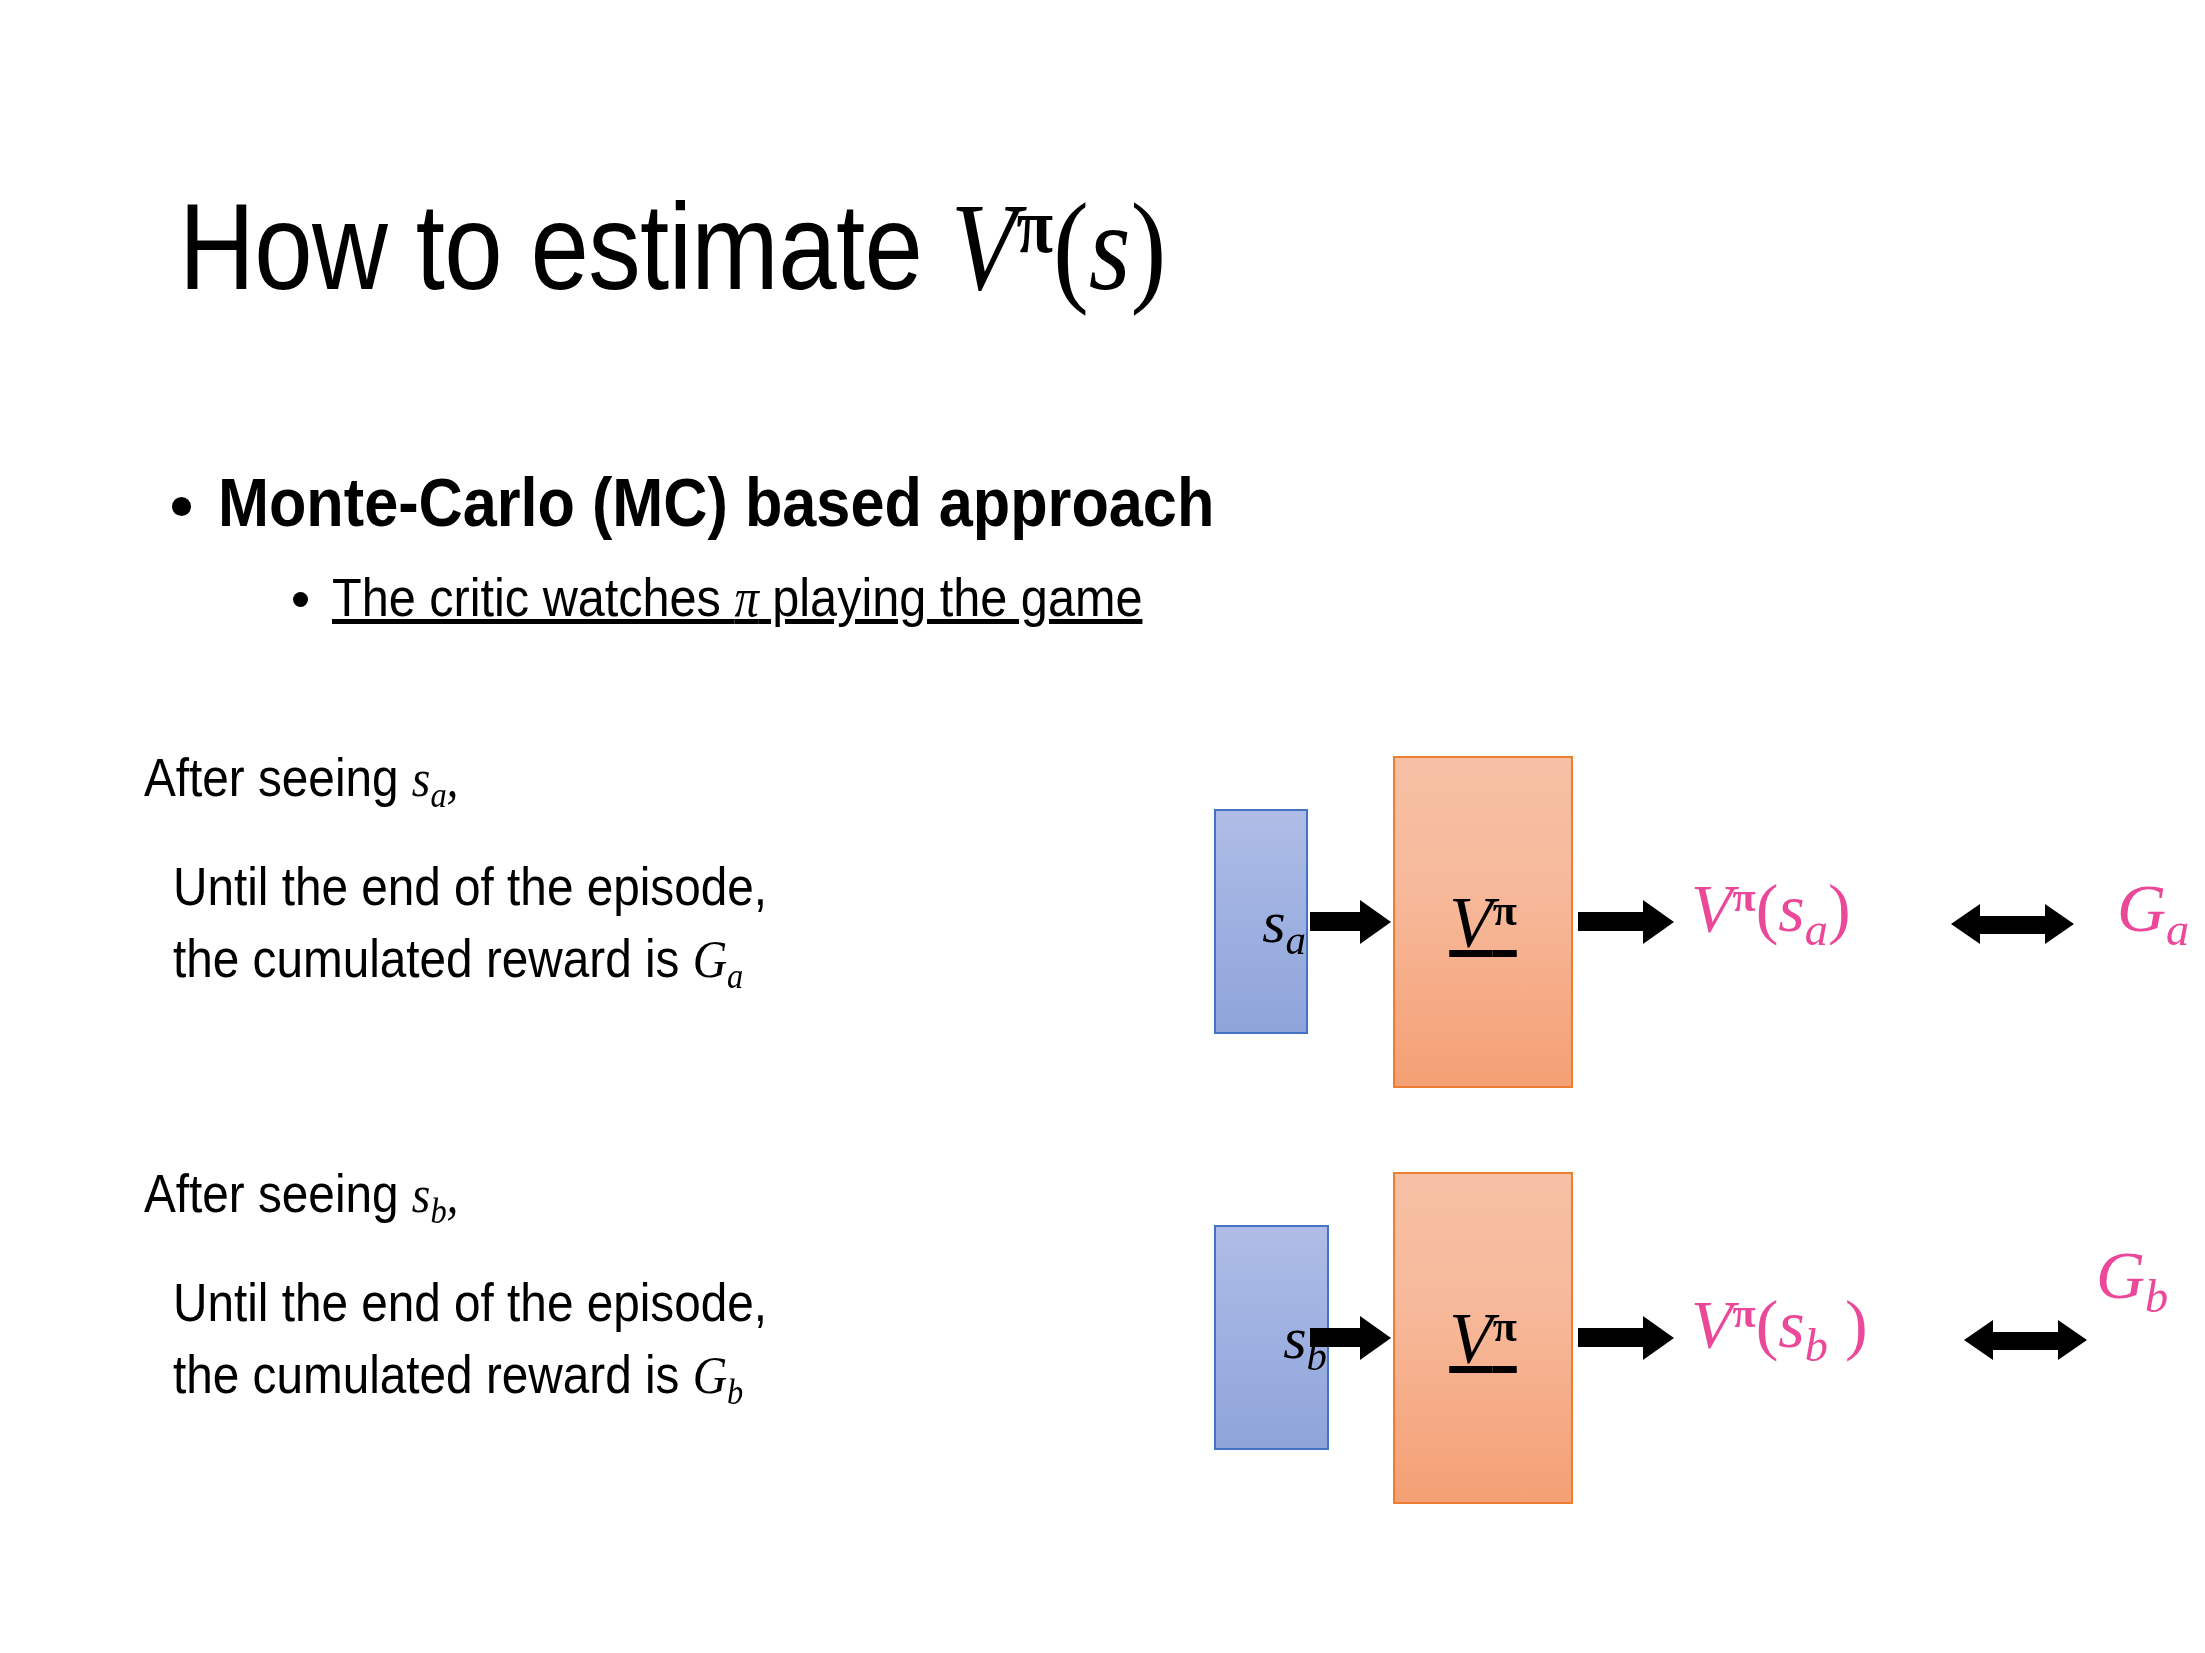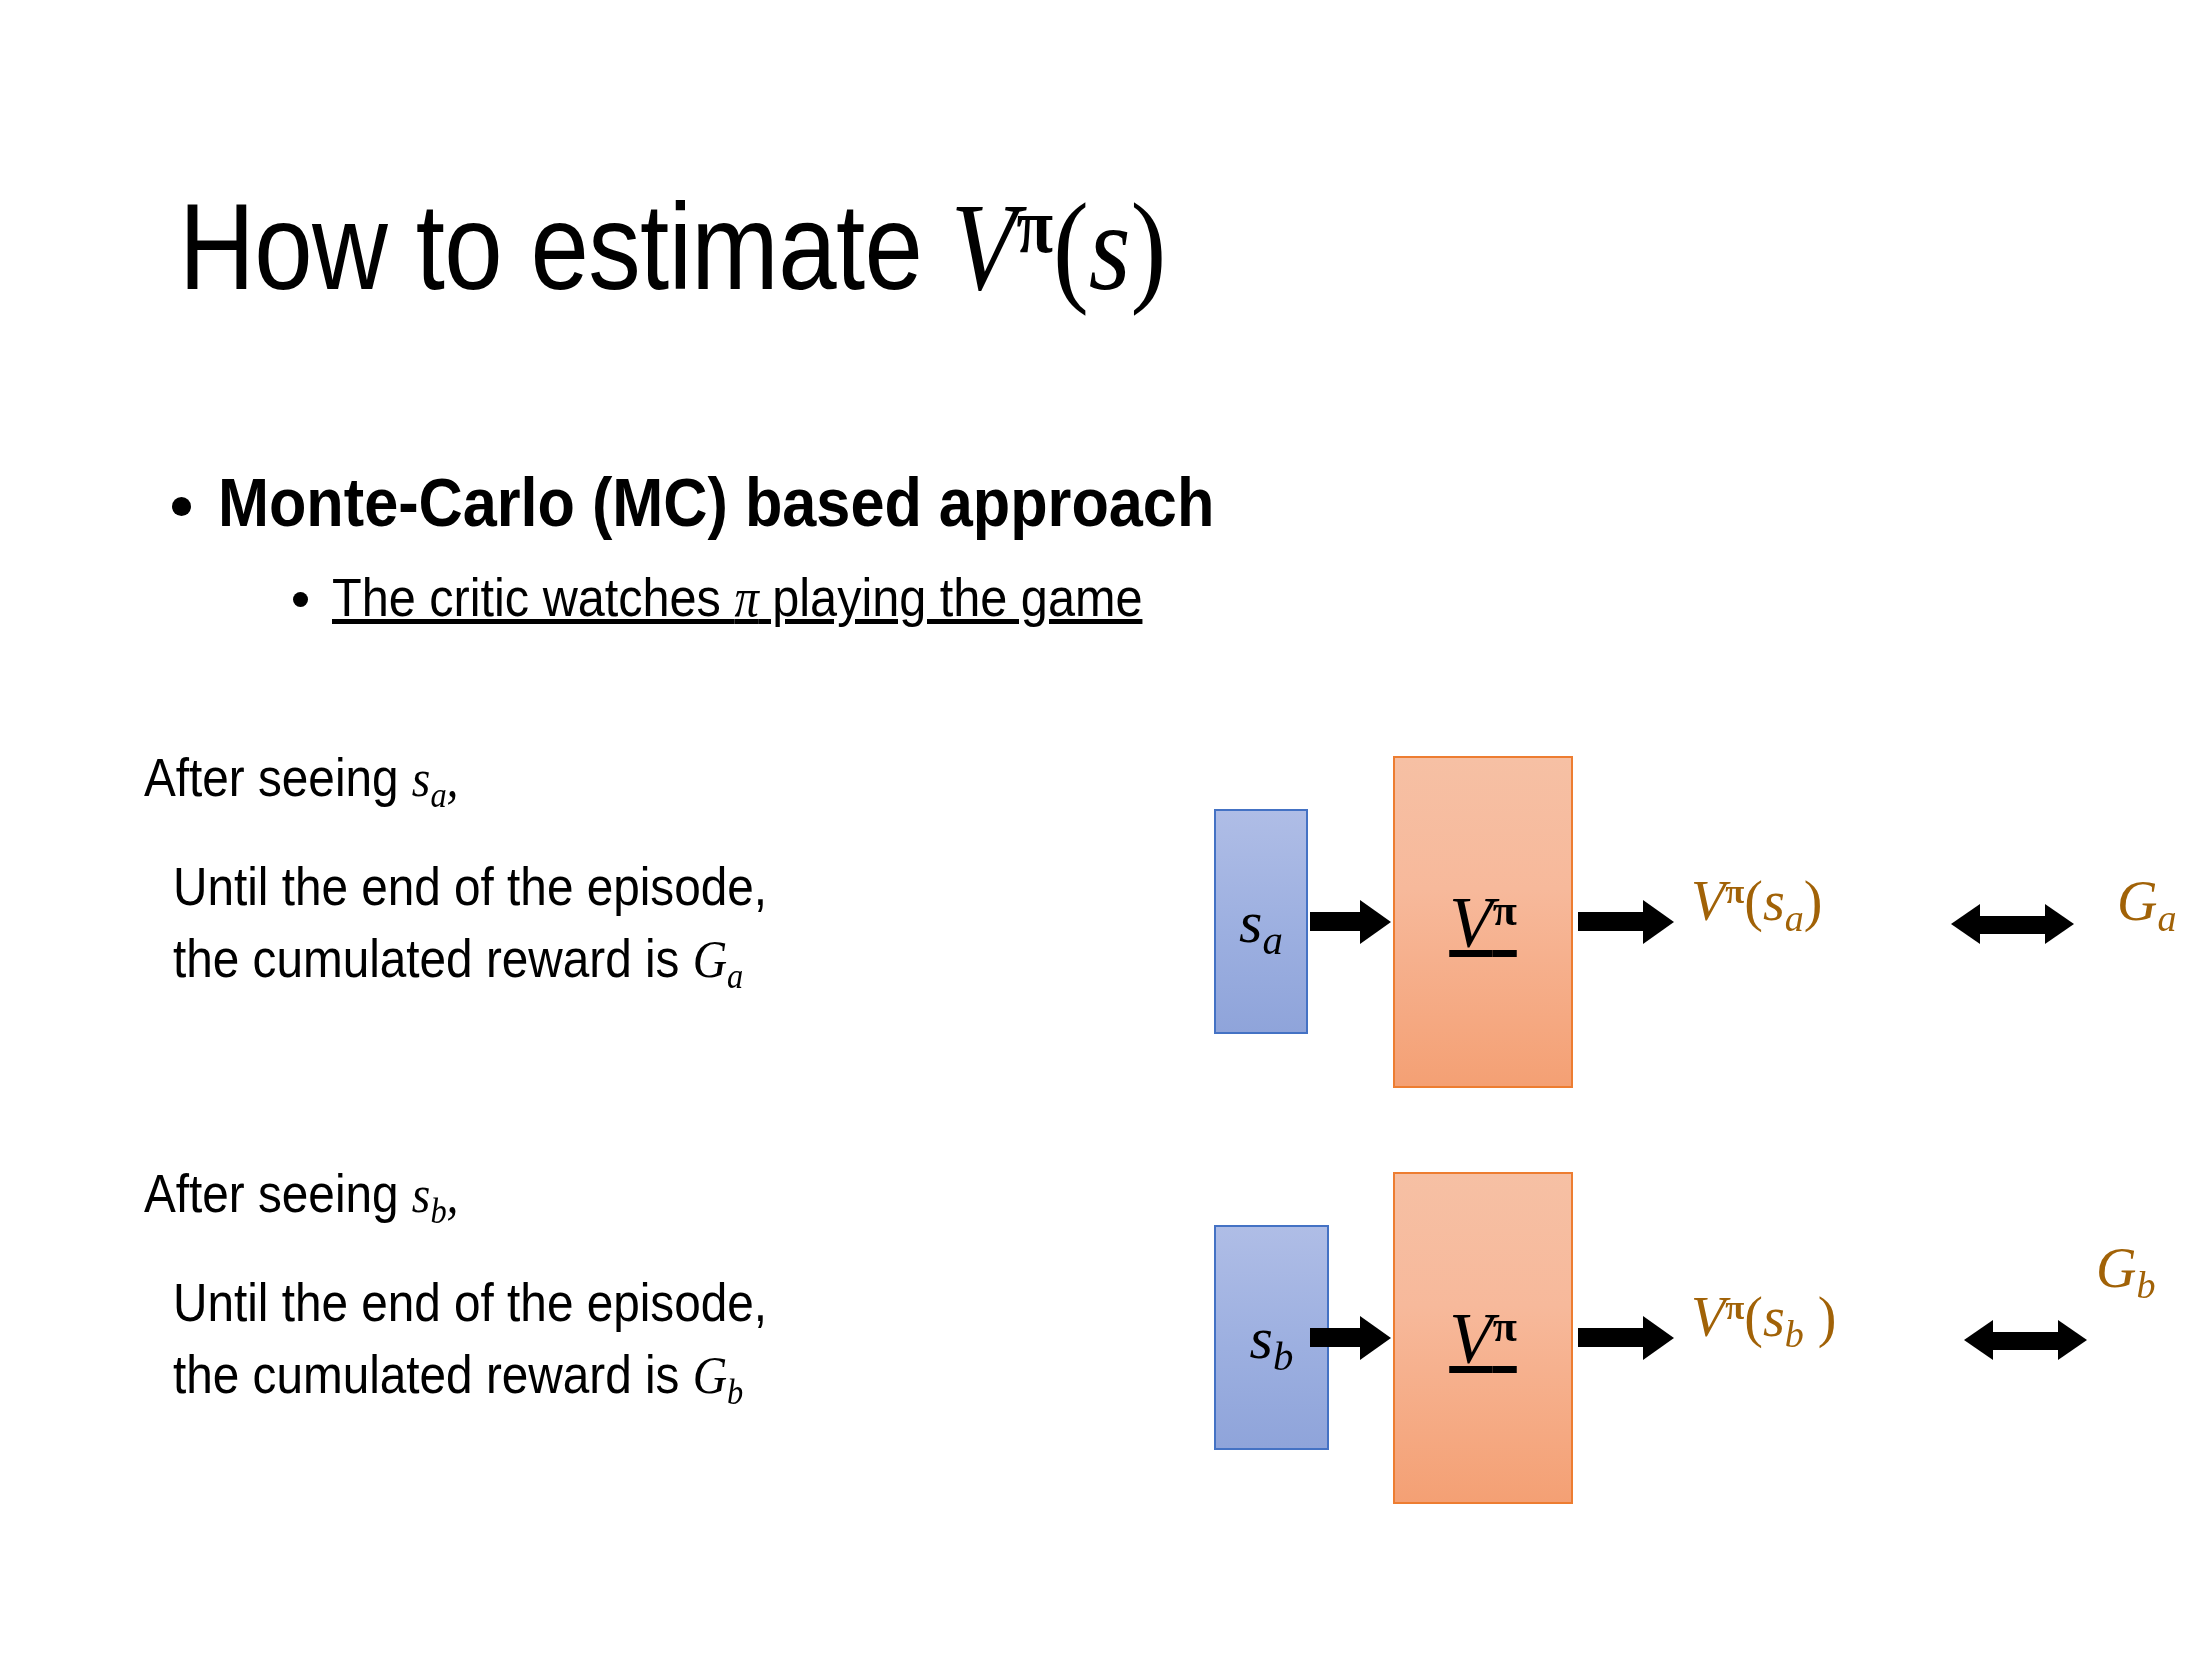--- a/index.html
+++ b/index.html
@@ -137,21 +137,21 @@
   #diagram-a { left: 0px; top: 0px; }
   #diagram-b { left: 0px; top: 0px; }
 
   .state-box {
     position: absolute;
     background: linear-gradient(180deg, #AFBDE6 0%, #9CAFE0 55%, #8FA4DA 100%);
     border: 2.2px solid #4472C4;
     box-sizing: border-box;
     display: flex;
     align-items: center;
-    justify-content: center;
+    justify-content: flex-end;
   }
   .state-box .box-label {
     font-family: "Liberation Serif", serif;
     font-style: italic;
     font-size: 60px;
     color: #000;
     position: relative;
     top: 4.4px;
   }
 
@@ -221,22 +221,22 @@
     border-top: 20.6px solid transparent;
     border-bottom: 20.6px solid transparent;
     border-right: 29px solid #000;
   }
 
   .out-expr {
     position: absolute;
     white-space: nowrap;
     font-family: "Liberation Serif", serif;
     font-style: italic;
-    font-size: 56px;
-    color: #a16207;
+    font-size: 68px;
+    color: #ec4899;
   }
 </style>
 </head>
 <body>
 
 <div id="slide-title">
   <span>How to estimate </span><span class="mathtxt"><span class="mi">V</span><sup class="msup">π</sup><span class="mi-up">(</span><span class="mi">s</span><span class="mi-up">)</span></span>
 </div>
 
 <div class="bullet-row" id="bullet-l1">

